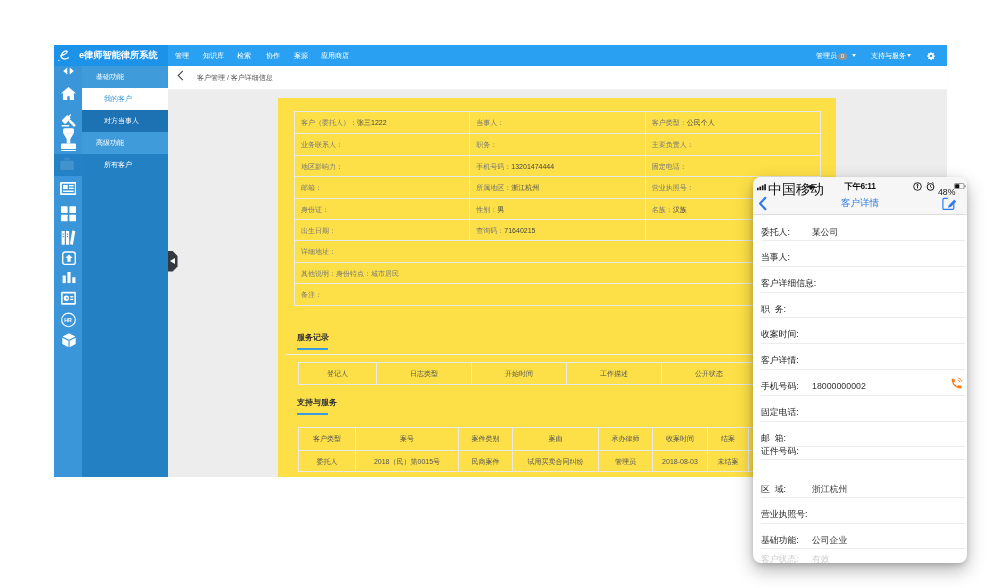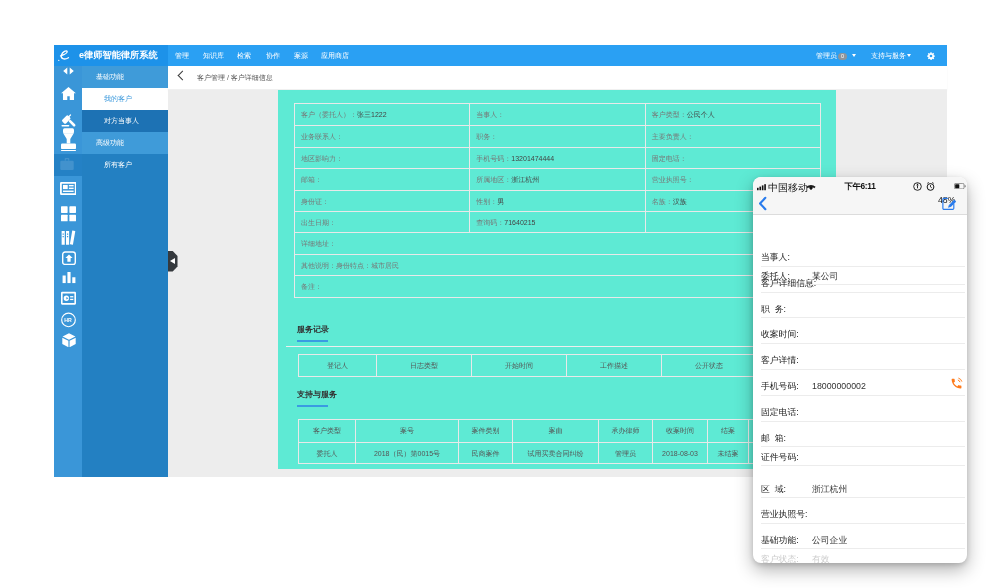--- a/index.html
+++ b/index.html
@@ -45,21 +45,21 @@
 
 
 #crumb { position:absolute; left:114px; top:21px; width:779px; height:24px; background:#fff;
   border-bottom:1px solid #f0f0f0; box-shadow:0 1px 2px rgba(0,0,0,0.04); }
 #crumb .bk { position:absolute; left:11px; top:6px; width:7px; height:7px;
   border-left:1.6px solid #3a3a3a; border-bottom:1.6px solid #3a3a3a; transform:rotate(45deg) ; }
 #crumb .txt { position:absolute; left:29px; top:0; line-height:24px; font-size:7px; color:#555; }
 
 
 #content { position:absolute; left:114px; top:45px; width:779px; height:387px; background:#ededed; }
-#panel { position:absolute; left:110px; top:0px; width:558px; height:379px; background:#5eead4; }
+#panel { position:absolute; left:110px; top:8px; width:558px; height:379px; background:#fde047; }
 
 
 #ftable { position:absolute; left:16px; top:13px; width:527px; border:1px solid #e9e9e9; }
 .frow { display:flex; height:21.4px; border-top:1px solid #e9e9e9; }
 .frow:first-child { border-top:none; }
 .fcell { flex:1; border-left:1px solid #e9e9e9; font-size:7px; color:#777;
   line-height:21.8px; padding-left:6px; white-space:nowrap; overflow:hidden; }
 .fcell:first-child { border-left:none; }
 .fcell b { font-weight:normal; color:#444; }
 .ffull { height:21.4px; border-top:1px solid #e9e9e9; font-size:7px; color:#777;
@@ -332,57 +332,58 @@
 
   <div id="phone">
     <div id="phead">
       <div id="pstatus">
         <svg style="position:absolute;left:4px;top:4px;" width="10.5" height="8" viewBox="0 0 13 8">
           <rect x="0" y="5" width="2" height="3" fill="#111"></rect>
           <rect x="3" y="3.5" width="2" height="4.5" fill="#111"></rect>
           <rect x="6" y="2" width="2" height="6" fill="#111"></rect>
           <rect x="9" y="0.5" width="2" height="7.5" fill="#111"></rect>
         </svg>
-        <div style="position:absolute;left:15px;top:2px;font-size:10px;color:#111;">中国移动</div>
+        <div style="position:absolute;left:15px;top:2px;font-size:14px;color:#111;">中国移动</div>
         <svg style="position:absolute;left:51.5px;top:2.5px;" width="12" height="10" viewBox="0 0 24 20">
           <path fill="#111" d="M12 16.5l4.2-5.2a6.8 6.8 0 00-8.4 0L12 16.5z"></path>
           <path fill="#111" d="M12 10a10 10 0 016.7 2.6l2.5-3.1A14 14 0 0012 6a14 14 0 00-9.2 3.5l2.5 3.1A10 10 0 0112 10z" opacity="0.95"></path>
         </svg>
         <div style="position:absolute;left:0;top:1.5px;width:214px;text-align:center;font-size:8.3px;font-weight:bold;color:#111;letter-spacing:-0.3px;">下午6:11</div>
         <svg style="position:absolute;left:160px;top:3px;" width="9" height="9" viewBox="0 0 20 20">
           <circle cx="10" cy="10" r="8.5" fill="none" stroke="#111" stroke-width="2"></circle>
           <path fill="#111" d="M10 3 L12.5 8 L7.5 8 Z"></path>
           <rect x="9" y="8" width="2" height="6" fill="#111"></rect>
         </svg>
         <svg style="position:absolute;left:172.5px;top:3px;" width="9" height="9" viewBox="0 0 20 20">
           <circle cx="10" cy="11" r="7.5" fill="none" stroke="#111" stroke-width="2.2"></circle>
           <path d="M10 6.5 V11 L13 13" stroke="#111" stroke-width="1.8" fill="none"></path>
           <path d="M3 3 L6 1 M17 3 L14 1" stroke="#111" stroke-width="2" fill="none"></path>
         </svg>
-        <div style="position:absolute;left:185px;top:16px;font-size:8.7px;color:#111;">48%</div>
+        <div style="position:absolute;left:185px;top:8px;font-size:8.7px;color:#111;">48%</div>
         <svg style="position:absolute;left:201px;top:3.5px;" width="12" height="6.5" viewBox="0 0 26 14">
           <rect x="0.8" y="0.8" width="21" height="12" rx="3" fill="none" stroke="#555" stroke-width="1.4"></rect>
           <rect x="2.5" y="2.5" width="9" height="8.6" rx="1.5" fill="#111"></rect>
           <path d="M23.5 4.5 a3 3 0 010 5" fill="#888"></path>
           <rect x="23" y="5" width="2.2" height="4" rx="1" fill="#888"></rect>
         </svg>
       </div>
       <div id="pnav">
         <svg style="position:absolute;left:5px;top:3px;" width="9" height="15" viewBox="0 0 11 17">
           <path d="M9 1.5 L2.5 8.5 L9 15.5" stroke="#2a7ced" stroke-width="2.6" fill="none" stroke-linecap="round" stroke-linejoin="round"></path>
         </svg>
+        <div class="title">客户详情</div>
         <svg style="position:absolute;left:188px;top:3px;" width="15" height="15" viewBox="0 0 24 24">
           <path fill="none" stroke="#2a7ced" stroke-width="1.9" d="M20.5 12 V19.5 a1.8 1.8 0 01-1.8 1.8 H4.8 A1.8 1.8 0 013 19.5 V5.5 a1.8 1.8 0 011.8-1.8 H11"></path>
           <rect x="12.5" y="9.5" width="12" height="4.4" rx="0.8" transform="rotate(-45 18.5 11.7)" fill="#2a7ced"></rect>
           <path d="M11.2 18.9 L12.9 13.7 L16.5 17.3 Z" fill="#2a7ced"></path>
         </svg>
       </div>
     </div>
     <div id="prows">
-      <div class="prow" style="top:39.0px;height:25.3px;margin-top:44px;">
+      <div class="prow" style="top:39.0px;height:25.3px;">
           <div class="lab">委托人:</div>
           <div class="val">某公司</div>
         </div>
       <div class="prow" style="top:64.3px;height:25.4px;">
           <div class="lab">当事人:</div>
         </div>
       <div class="prow" style="top:89.7px;height:26.0px;">
           <div class="lab">客户详细信息:</div>
         </div>
       <div class="prow" style="top:115.7px;height:25.4px;">
@@ -401,21 +402,21 @@
           <path fill="#ff7a1a" d="M6.6 10.8c1.4 2.7 3.8 5 6.6 6.6l2.2-2.2c.3-.3.7-.4 1-.2 1.2.4 2.4.6 3.7.6.6 0 1 .4 1 1V20c0 .6-.4 1-1 1C10.6 21 3 13.4 3 4c0-.6.4-1 1-1h3.5c.6 0 1 .4 1 1 0 1.3.2 2.5.6 3.7.1.3 0 .7-.2 1l-2.3 2.1z"></path>
           <path fill="none" stroke="#ff7a1a" stroke-width="1.8" d="M14.5 5.5 a6 6 0 014 4 M15.5 2 a10 10 0 016.5 6.5"></path>
         </svg>
         </div>
       <div class="prow" style="top:218.8px;height:26.0px;">
           <div class="lab">固定电话:</div>
         </div>
       <div class="prow" style="top:244.8px;height:25.4px;">
           <div class="lab">邮&nbsp;&nbsp;箱:</div>
         </div>
-      <div class="prow" style="top:264px;height:25.4px;">
+      <div class="prow" style="top:258px;height:25.4px;">
           <div class="lab">证件号码:</div>
         </div>
       <div class="prow" style="top:295.6px;height:25.7px;">
           <div class="lab">区&nbsp;&nbsp;域:</div>
           <div class="val">浙江杭州</div>
         </div>
       <div class="prow" style="top:321.3px;height:25.4px;">
           <div class="lab">营业执照号:</div>
         </div>
       <div class="prow" style="top:346.7px;height:25.4px;">

